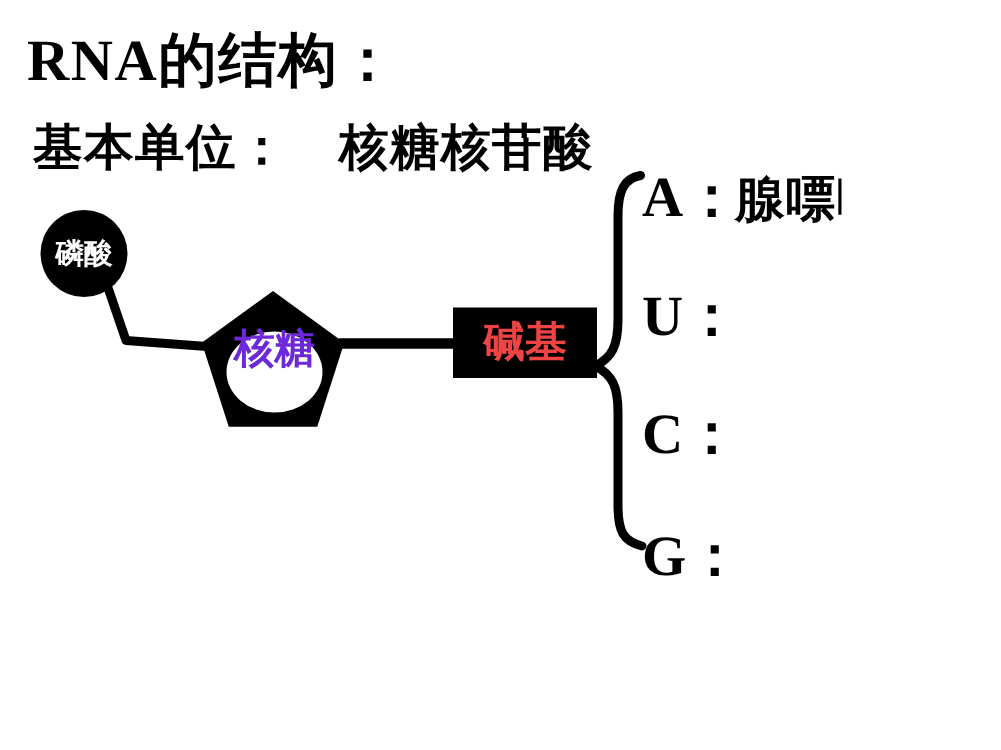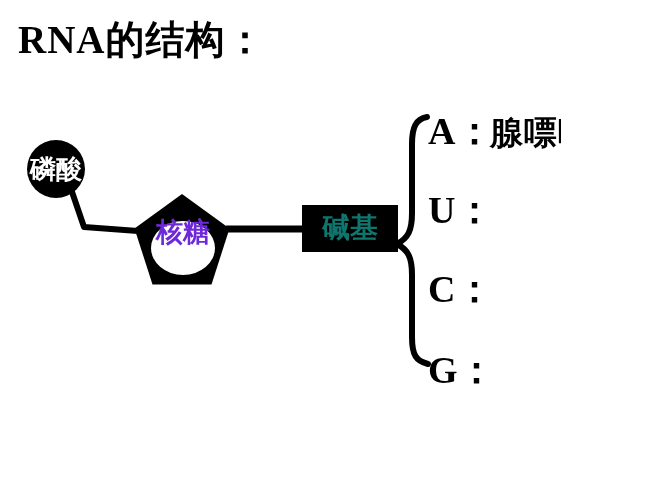--- a/index.html
+++ b/index.html
@@ -39,32 +39,32 @@
     width: 667px; height: 500px;
   }
   .shape-label {
     position: absolute;
     transform: translate(-50%, -50%);
     font-weight: bold;
     white-space: nowrap;
   }
   .phosphate-label {
     left: 56px; top: 169px;
-    font-size: 26px;
+    font-size: 19px;
     color: #ffffff;
   }
   .ribose-label {
     left: 183px; top: 232px;
     font-size: 27px;
     color: #6d28d9;
   }
   .base-label {
     left: 350px; top: 228px;
     font-size: 28px;
-    color: #0f766e;
+    color: #ef4444;
   }
   .base-row {
     position: absolute;
     left: 428px;
     display: flex;
     align-items: baseline;
     white-space: nowrap;
   }
   .base-row .letter {
     display: inline-block;
@@ -83,20 +83,21 @@
   .row-c { top: 264px; }
   .row-g { top: 345px; }
 </style>
 </head>
 <body>
 
 <div class="page">
 
   <div class="title">RNA的结构：</div>
 
+  <div class="subtitle">基本单位：　核糖核苷酸</div>
 
   <svg class="diagram-svg" viewBox="0 0 667 500" xmlns="http://www.w3.org/2000/svg">
 
     <polyline points="70,186 84,227 138,231" fill="none" stroke="#000000" stroke-width="6" stroke-linejoin="round" stroke-linecap="round"></polyline>
 
     <line x1="226" y1="229" x2="304" y2="229" stroke="#000000" stroke-width="7"></line>
 
     <circle cx="56" cy="169" r="29" fill="#000000"></circle>
 
     <polygon points="182,194 229.5,228.5 211.5,284.5 152.5,284.5 134.5,228.5" fill="#000000"></polygon>

